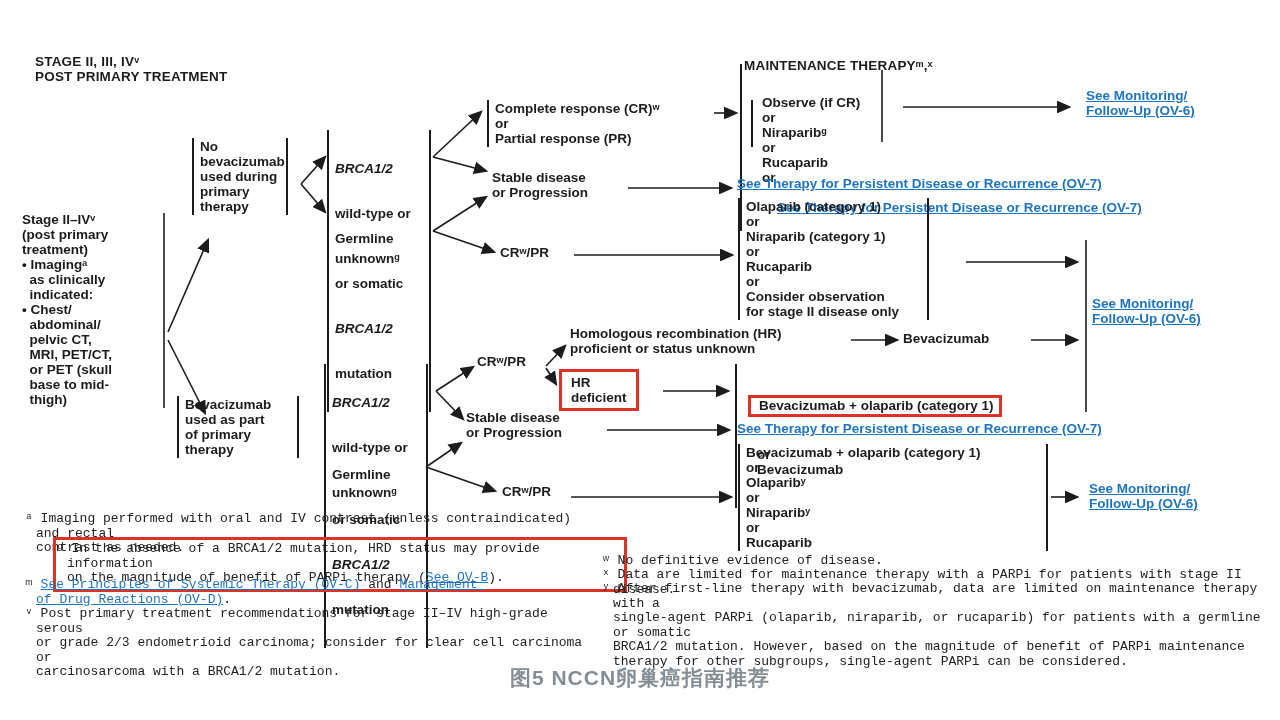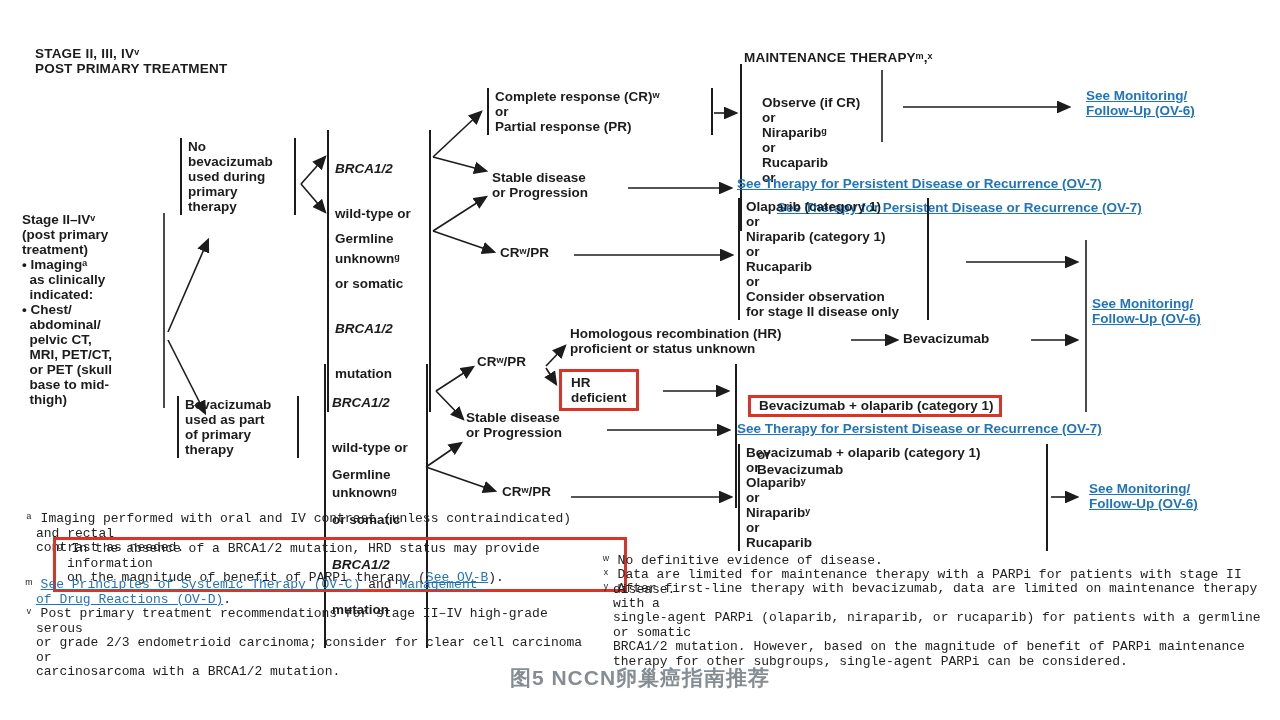--- a/index.html
+++ b/index.html
@@ -2,21 +2,21 @@
 <html><head>
 <meta charset="utf-8">
 <style>
   html,body{margin:0;padding:0;background:#fff;}
   .stage-canvas{position:relative;width:1280px;height:720px;background:#fff;overflow:hidden;
     font-family:"Liberation Sans",sans-serif;}
   .wires{position:absolute;left:0;top:0;}
   .wires line{stroke:#1c1c1c;stroke-width:1.6;}
   .n{position:absolute;font-weight:bold;font-size:13.5px;line-height:15px;white-space:pre;
      color:#1c1c1c;box-sizing:border-box;}
-  .hdr{font-size:13.5px;letter-spacing:.2px;}
+  .hdr{font-size:13.5px;letter-spacing:.2px;margin-top:8px;}
   .blr{border-left:2.5px solid #1c1c1c;border-right:2.5px solid #1c1c1c;padding:1px 6px;}
   .bl{border-left:2.5px solid #1c1c1c;padding:1px 20px;}
   .it{font-style:italic;}
   .link{color:#1f74bc;text-decoration:underline;cursor:pointer;}
   .redbox{border:3px solid #dd3327;padding:3px 9px;}
   .redframe{border:3px solid #dd3327;padding:0 6px 1px 8px;margin-left:-9px;display:inline-block;}
   .fn{position:absolute;font-size:13px;line-height:14.6px;color:#222;white-space:pre-wrap;
       padding-left:11px;text-indent:-11px;font-weight:normal;font-family:Liberation Mono, monospace;}
   .fnred{border:3px solid #dd3327;padding-top:2px;padding-bottom:3px;padding-right:5px;margin-left:36px;}
   .flink{color:#1f74bc;text-decoration:underline;cursor:pointer;}
@@ -76,21 +76,21 @@
 • Imagingᵃ
   as clinically
   indicated:
 • Chest/
   abdominal/
   pelvic CT,
   MRI, PET/CT,
   or PET (skull
   base to mid-
   thigh)</div>
-  <div class="n blr" style="left:180px;top:138px;width:116px">No
+  <div class="n blr" style="left:192px;top:138px;width:96px">No
 bevacizumab
 used during
 primary
 therapy</div>
   <div class="n blr" style="left:177px;top:396px;width:122px">Bevacizumab
 used as part
 of primary
 therapy</div>
 
   <div class="n blr" style="left:327px;top:130px;width:104px">
@@ -98,21 +98,21 @@
     <div>wild-type or</div>
     <div>unknownᵍ</div>
   </div>
   <div class="n blr" style="left:327px;top:200px;width:104px">
     <div>Germline</div>
     <div>or somatic</div>
     <div class="it">BRCA1/2</div>
     <div>mutation</div>
   </div>
 
-  <div class="n blr" style="left:487px;top:88px;width:226px">Complete response (CR)ʷ
+  <div class="n blr" style="left:487px;top:100px;width:266px">Complete response (CR)ʷ
 or
 Partial response (PR)</div>
   <div class="n" style="left:492px;top:170px">Stable disease
 or Progression</div>
   <div class="n" style="left:500px;top:245px">CRʷ/PR</div>
 
   <div class="n bl" style="left:740px;top:64px">
     <div>Observe (if CR)
 or
 Niraparibᵍ

